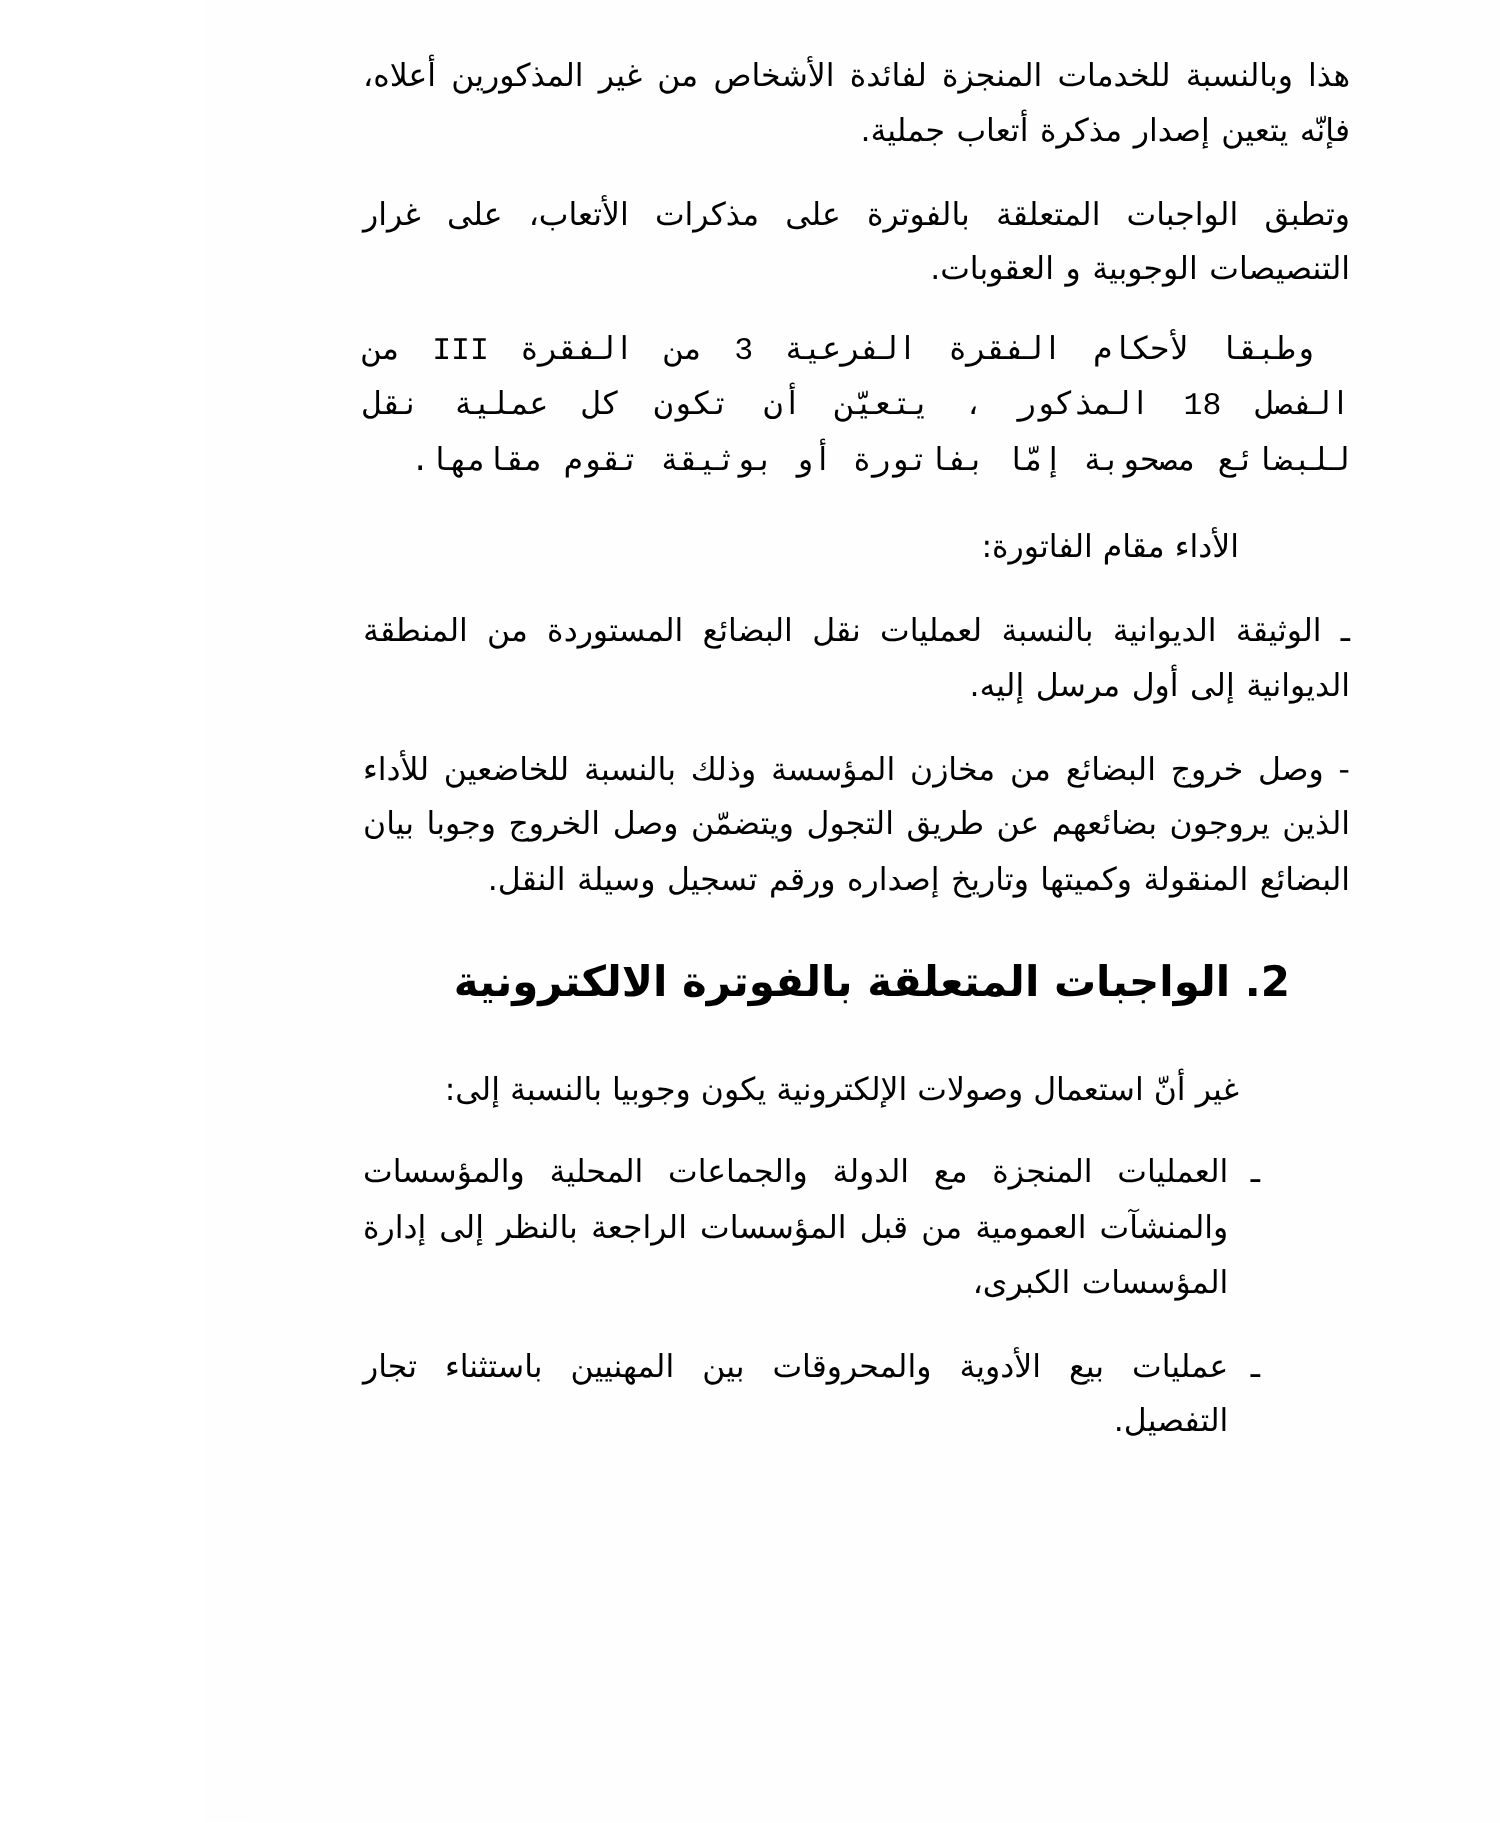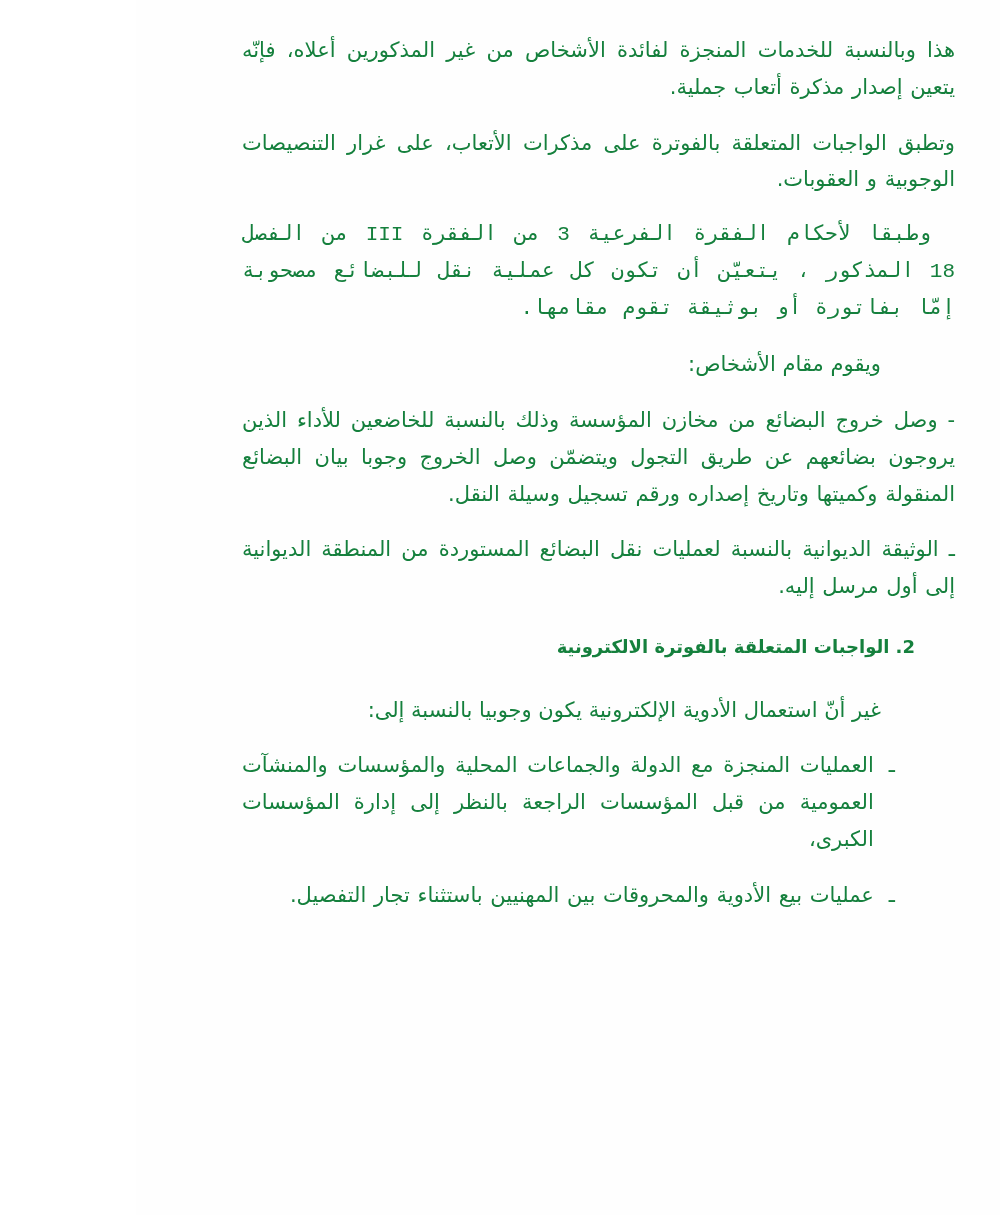--- a/index.html
+++ b/index.html
@@ -7,25 +7,25 @@
     padding: 0;
     background: #ffffff;
   }
   .page {
     position: relative;
     box-sizing: border-box;
     width: 864px;
     height: 1215px;
     margin: 0;
     background: #fefefe;
-    color: #15803d;
+    color: #000000;
     direction: rtl;
     font-family: "DejaVu Sans", sans-serif;
     font-size: 21px;
-    padding: 32px 45px 16px 106px;
+    padding: 32px 100px 16px 106px;
     overflow: hidden;
   }
   .para {
     margin: 0 0 19px 0;
     text-align: justify;
     line-height: 1.75;
     word-spacing: 1px;
   }
   .para.first-indent { text-indent: 24px; }
   .para.space-above { margin-top: 14px; font-family: Liberation Mono, monospace; }
@@ -34,21 +34,21 @@
     text-align: right;
     padding-right: 74px;
     line-height: 1.75;
   }
   .intro-line.medium { padding-right: 56px; }
   .section-heading {
     margin: 28px 0 30px 0;
     padding-right: 40px;
     text-align: right;
     font-weight: bold;
-    font-size: 18px;
+    font-size: 28px;
     line-height: 1.6;
   }
   .hang-item {
     display: flex;
     align-items: flex-start;
     gap: 15px;
     margin: 0 60px 19px 0;
   }
   .hang-item .marker {
     flex: 0 0 auto;
@@ -65,32 +65,32 @@
 <body>
 
 <div class="page">
 
   <p class="para">هذا وبالنسبة للخدمات المنجزة لفائدة الأشخاص من غير المذكورين أعلاه، فإنّه يتعين إصدار مذكرة أتعاب جملية.</p>
 
   <p class="para">وتطبق الواجبات المتعلقة بالفوترة على مذكرات الأتعاب، على غرار التنصيصات الوجوبية و العقوبات.</p>
 
   <p class="para first-indent space-above">وطبقا لأحكام الفقرة الفرعية 3 من الفقرة III من الفصل 18 المذكور ، يتعيّن أن تكون كل عملية نقل للبضائع مصحوبة إمّا بفاتورة أو بوثيقة تقوم مقامها.</p>
 
-  <p class="intro-line">ويقوم مقام الأشخاص:</p>
+  <p class="intro-line">الأداء مقام الفاتورة:</p>
 
 
+  <p class="para">ـ الوثيقة الديوانية بالنسبة لعمليات نقل البضائع المستوردة من المنطقة الديوانية إلى أول مرسل إليه.</p>
+
   <p class="para">- وصل خروج البضائع من مخازن المؤسسة وذلك بالنسبة للخاضعين للأداء الذين يروجون بضائعهم عن طريق التجول ويتضمّن وصل الخروج وجوبا بيان البضائع المنقولة وكميتها وتاريخ إصداره ورقم تسجيل وسيلة النقل.</p>
-
-  <p class="para">ـ الوثيقة الديوانية بالنسبة لعمليات نقل البضائع المستوردة من المنطقة الديوانية إلى أول مرسل إليه.</p>
 
 
   <h2 class="section-heading">2. الواجبات المتعلقة بالفوترة الالكترونية</h2>
 
 
-  <p class="intro-line">غير أنّ استعمال الأدوية الإلكترونية يكون وجوبيا بالنسبة إلى:</p>
+  <p class="intro-line">غير أنّ استعمال وصولات الإلكترونية يكون وجوبيا بالنسبة إلى:</p>
 
   <div class="hang-item">
     <span class="marker">ـ</span>
     <span class="hang-text">العمليات المنجزة مع الدولة والجماعات المحلية والمؤسسات والمنشآت العمومية من قبل المؤسسات الراجعة بالنظر إلى إدارة المؤسسات الكبرى،</span>
   </div>
 
   <div class="hang-item">
     <span class="marker">ـ</span>
     <span class="hang-text">عمليات بيع الأدوية والمحروقات بين المهنيين باستثناء تجار التفصيل.</span>
   </div>

